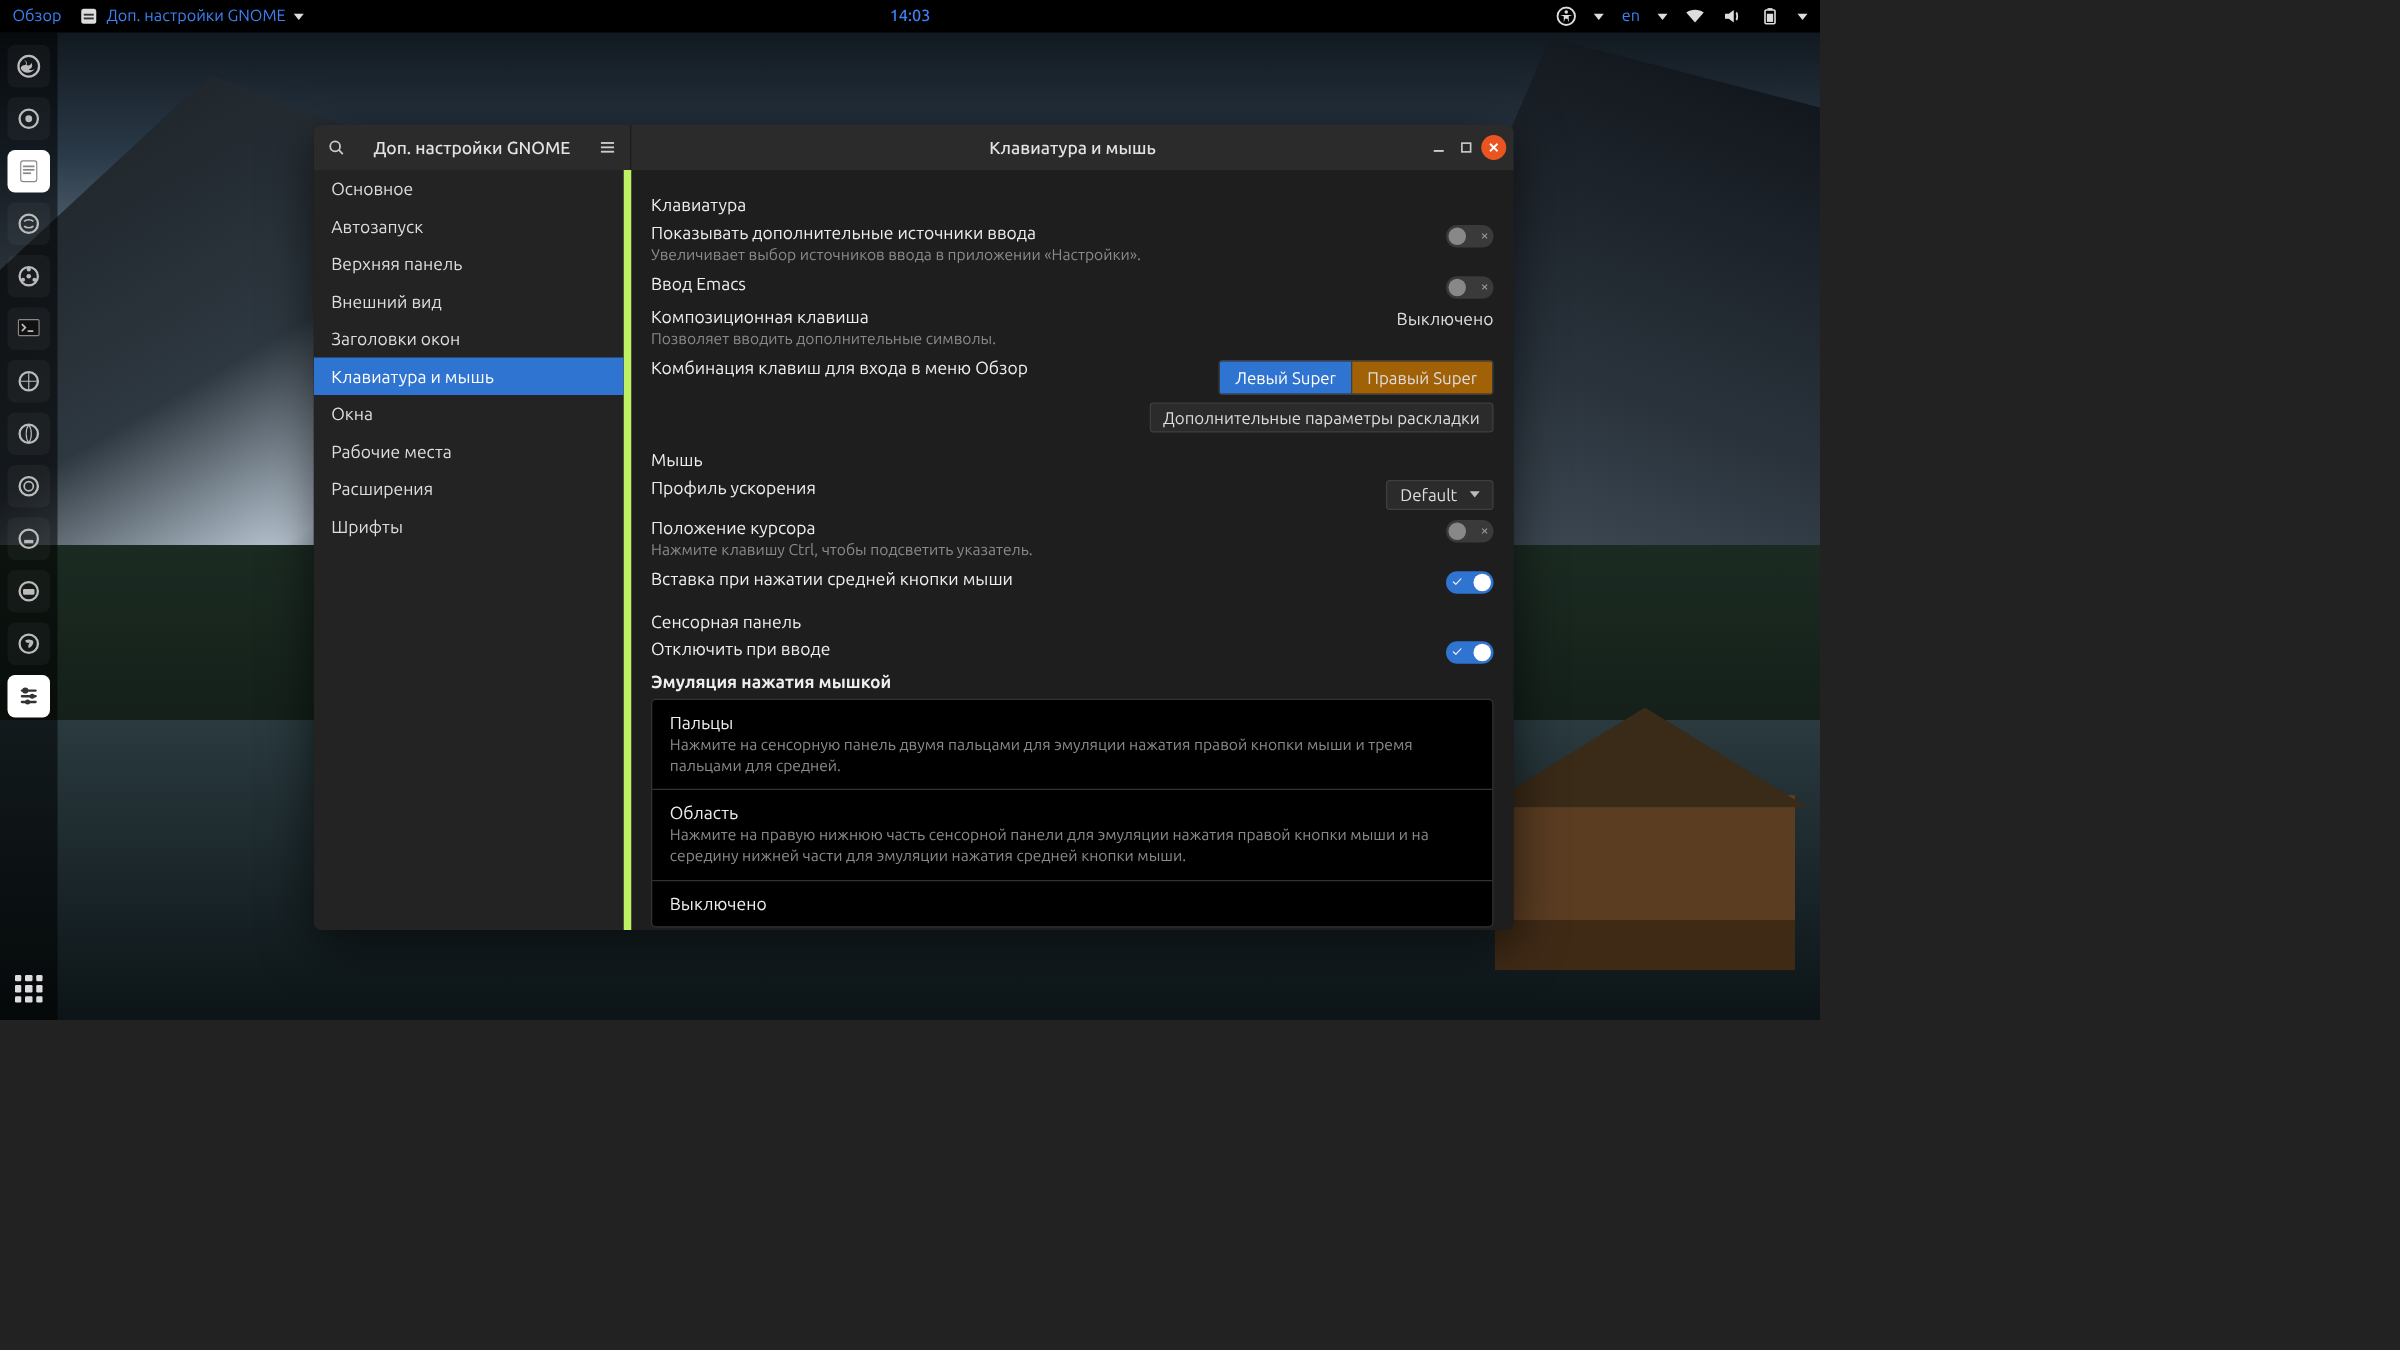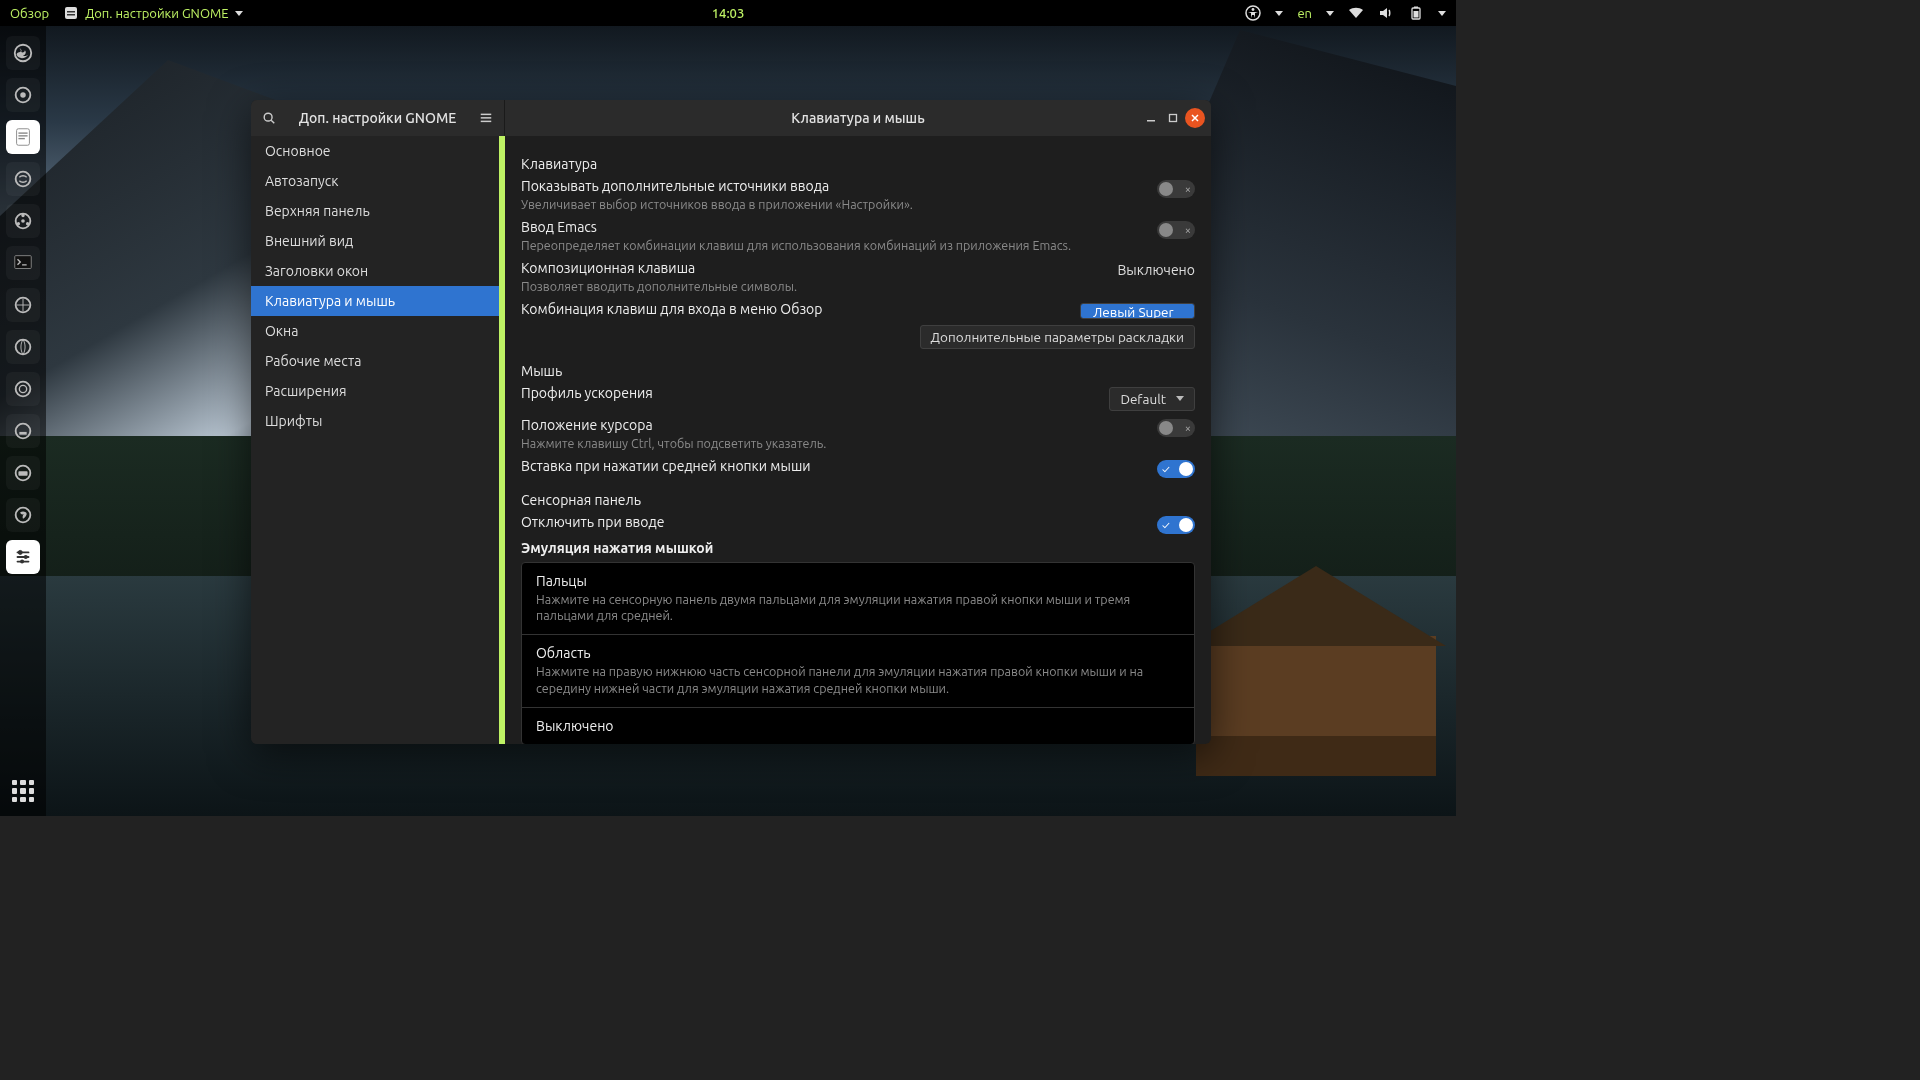--- a/index.html
+++ b/index.html
@@ -9,21 +9,21 @@
 .wallpaper { position:absolute; inset:0; }
 .sky { position:absolute; inset:0; background:linear-gradient(180deg,#0b1015 0%, #2a3947 15%, #6c7e8f 30%, #c6b8a8 50%, #d9c9b3 60%, #3b4a40 70%, #2a352e 100%); }
 .mtn1 { position:absolute; left:0; top:60px; width:560px; height:520px; background:linear-gradient(150deg,#1a1f24 0%,#2e3840 40%,#b6c3cf 60%,#5f7182 80%); clip-path:polygon(0 100%,0 30%,30% 0,55% 10%,80% 40%,100% 75%,100% 100%);}
 .mtn2 { position:absolute; right:0; top:30px; width:360px; height:560px; background:linear-gradient(200deg,#0e1217,#2a333c 50%,#556471); clip-path:polygon(0 100%,0 60%,40% 0,100% 10%,100% 100%);}
 .forest { position:absolute; left:0; right:0; bottom:120px; height:260px; background:linear-gradient(#1b2b22,#0e1612);}
 .lake { position:absolute; left:0; right:0; bottom:0; height:240px; background:linear-gradient(#2a3a3f,#0c1417);}
 .cabin { position:absolute; right:20px; bottom:40px; width:240px; height:140px; background:#5b3d22; box-shadow:0 -40px 0 #3f2a16 inset; }
 .cabin:before{content:"";position:absolute;top:-70px;left:-10px;right:-10px;height:80px;background:#3a2a18;clip-path:polygon(0 100%,50% 0,100% 100%);}
 
 
-.topbar { position:absolute; top:0; left:0; right:0; height:26px; background:#000; color:#bef264; font-size:13px; display:flex; align-items:center; padding:0 10px; z-index:5;}
+.topbar { position:absolute; top:0; left:0; right:0; height:26px; background:#000; color:#3b82f6; font-size:13px; display:flex; align-items:center; padding:0 10px; z-index:5;}
 .topbar .left { display:flex; align-items:center; gap:14px;}
 .topbar .center{ position:absolute; left:50%; transform:translateX(-50%); font-weight:500;text-align:center;}
 .topbar .right { margin-left:auto; display:flex; align-items:center; gap:14px;}
 .topbar .app { display:flex; align-items:center; gap:6px;}
 .tri-down{width:0;height:0;border-left:4px solid transparent;border-right:4px solid transparent;border-top:5px solid #ddd;display:inline-block;}
 .ico { width:16px; height:16px; display:inline-flex; align-items:center; justify-content:center;}
 .ico svg{width:16px;height:16px;fill:#ddd;}
 
 
 .dock { position:absolute; left:0; top:26px; bottom:0; width:46px; background:rgba(0,0,0,.55); z-index:4; display:flex; flex-direction:column; align-items:center; padding-top:10px; gap:8px;}
@@ -64,21 +64,21 @@
 .row .desc{ color:#8a8a8a; font-size:12.5px; margin-top:2px; line-height:1.35;}
 .ctrl{ display:flex; align-items:center; gap:6px; padding-top:2px;}
 .switch{ width:38px; height:18px; border-radius:9px; background:#3a3a3a; position:relative;}
 .switch:after{content:"";position:absolute;width:14px;height:14px;border-radius:50%;background:#888;top:2px;left:2px;}
 .switch .x{position:absolute;right:4px;top:0;font-size:11px;color:#aaa;line-height:18px;}
 .switch.on{ background:#2f74d0;}
 .switch.on:after{ left:auto; right:2px; background:#fff;}
 .switch.on .chk{position:absolute;left:5px;top:0;font-size:11px;color:#fff;line-height:18px;}
 
 .value-static{color:#ddd;}
-.seg{ display:flex; border:1px solid #3f3f3f; border-radius:3px; overflow:hidden; height:16px;flex-direction:column;}
+.seg{ display:flex; border:1px solid #3f3f3f; border-radius:3px; overflow:hidden; height:28px;}
 .seg .opt{ padding:0 12px; display:flex; align-items:center; background:#a16207; color:#ddd; font-size:13.5px;}
 .seg .opt.sel{ background:#2f74d0; color:#fff;}
 .seg .opt + .opt{ border-left:1px solid #3f3f3f;}
 .linked-below{ display:flex; justify-content:flex-end; margin-top:6px;}
 .flat-btn{ border:1px solid #3f3f3f; background:#2b2b2b; color:#ddd; padding:3px 10px; border-radius:3px; font-size:13.5px;}
 
 .combo{ border:1px solid #3f3f3f; background:#2b2b2b; color:#ddd; padding:3px 10px; border-radius:3px; font-size:13.5px; display:flex; align-items:center; gap:10px;}
 .combo .tri{border-top-color:#bbb;}
 
 .radio-list{ background:#000000; border:1px solid #333; border-radius:4px; margin-top:6px;}
@@ -315,21 +315,20 @@
         <div class="ctrl">
             <div class="switch">
               <span class="x">×</span>
             </div>
           </div>
       </div>
 
       <div class="row">
         <div class="txt">
           <div class="lbl">Ввод Emacs</div>
-          <div class="desc">Переопределяет комбинации клавиш для использования комбинаций из приложения Emacs.</div>
         </div>
         <div class="ctrl">
             <div class="switch">
               <span class="x">×</span>
             </div>
           </div>
       </div>
 
       <div class="row">
         <div class="txt">

